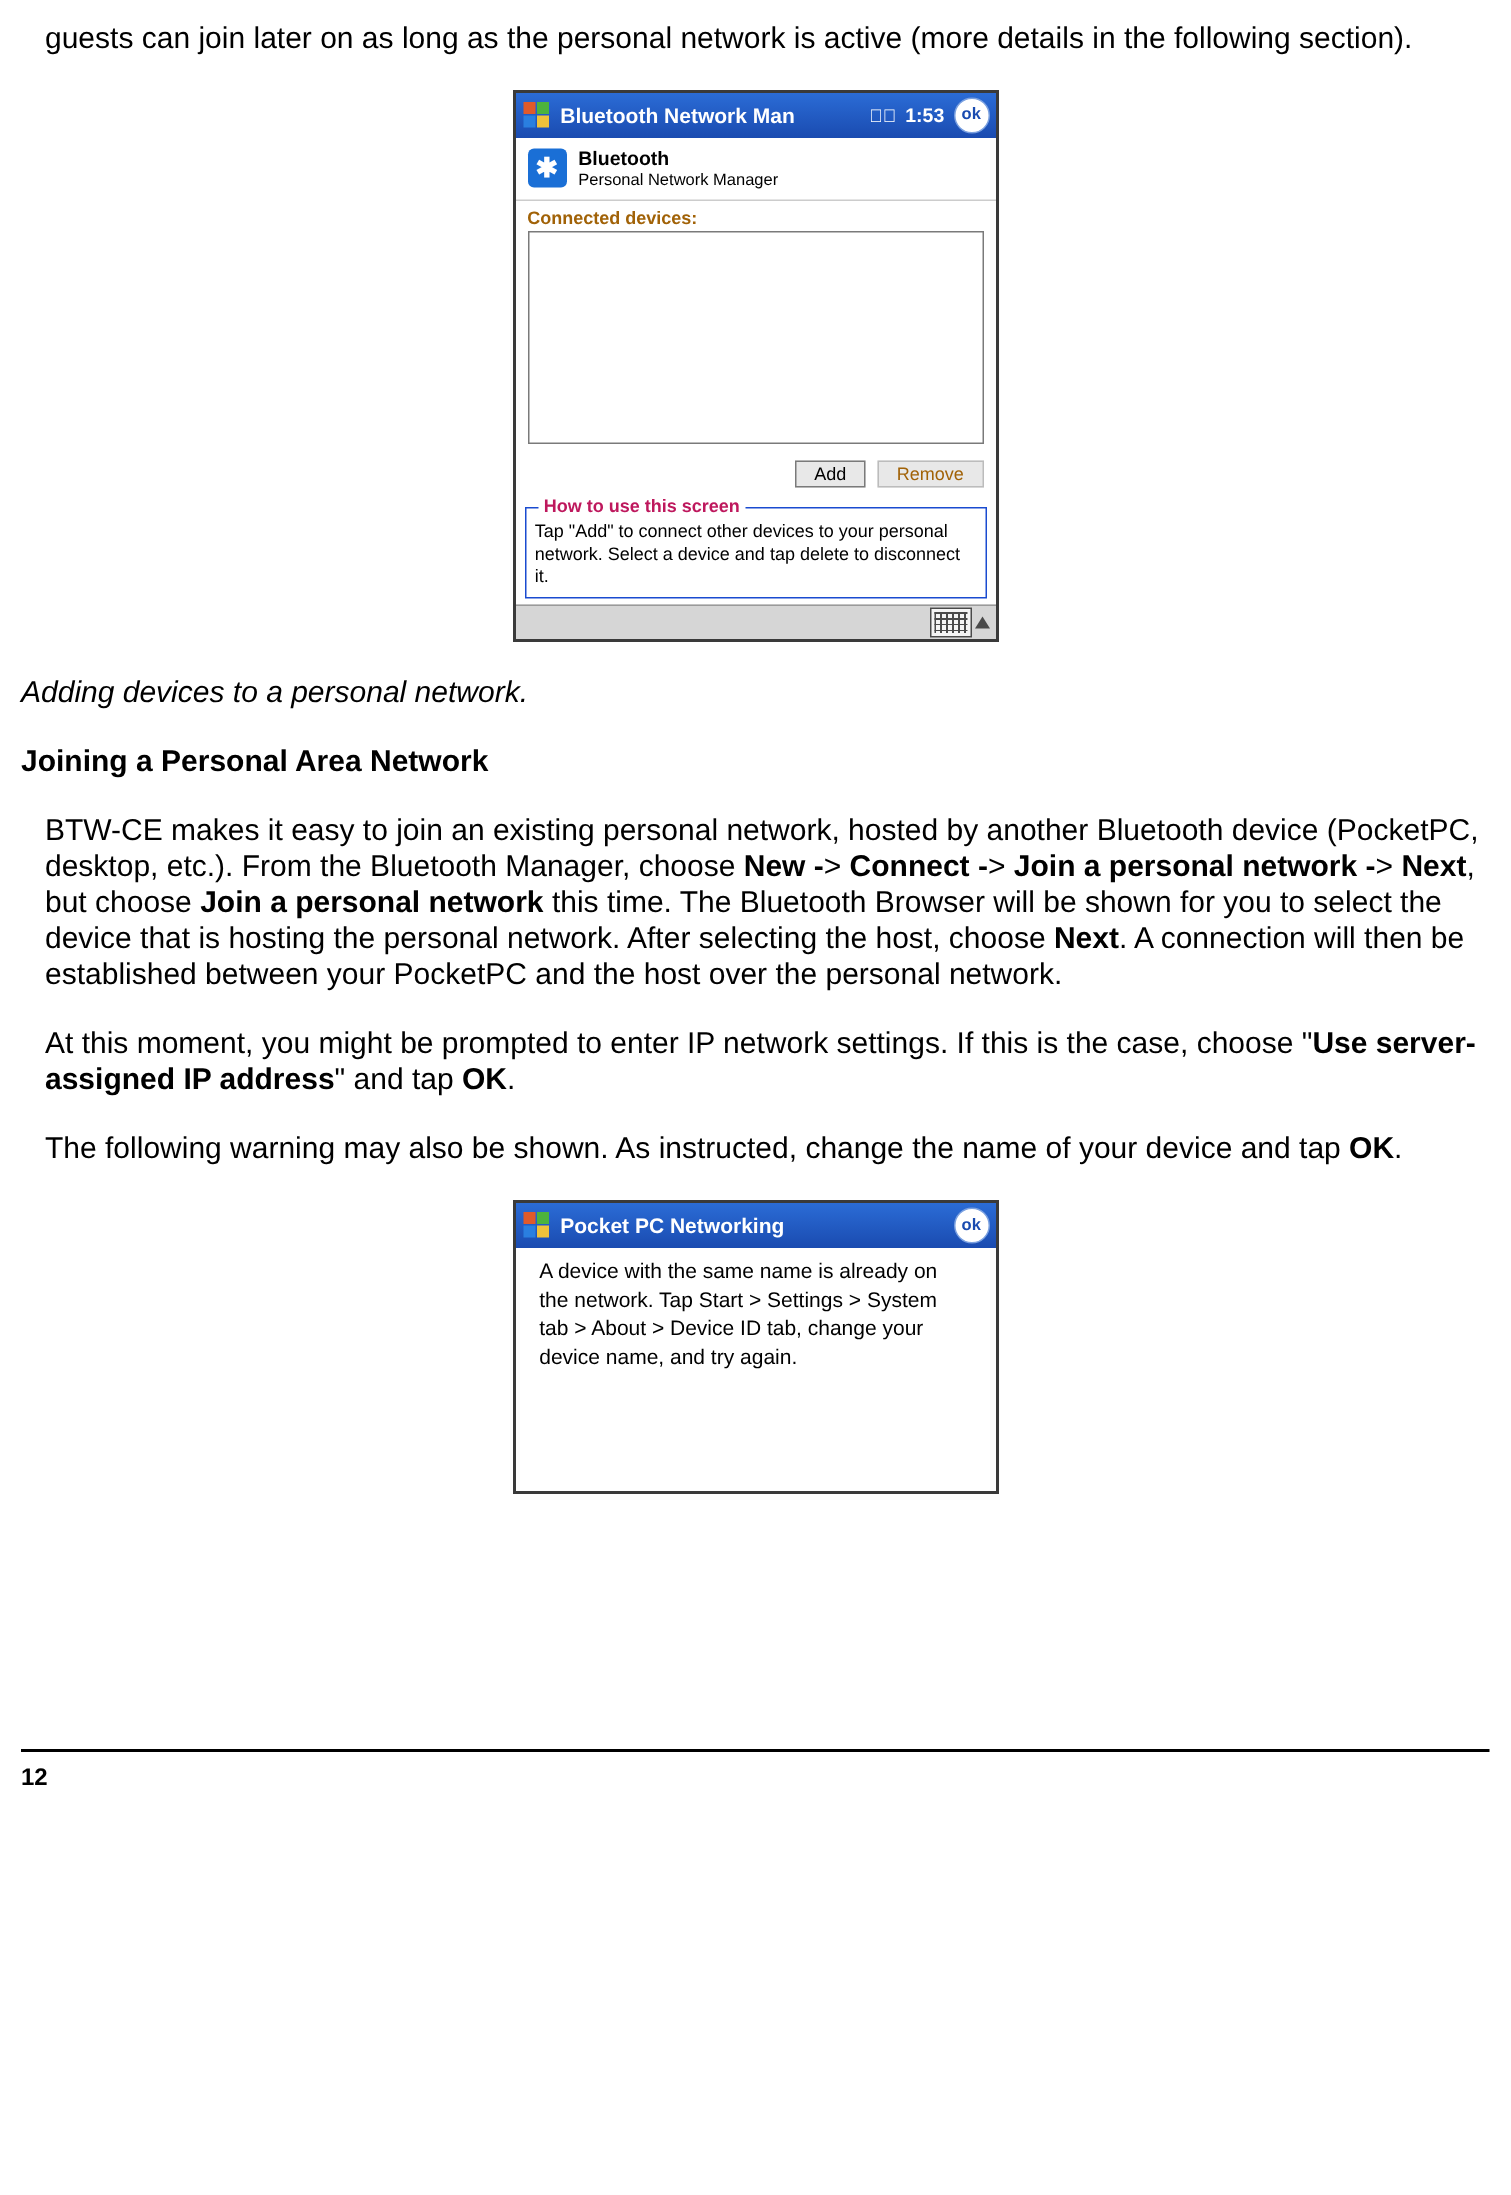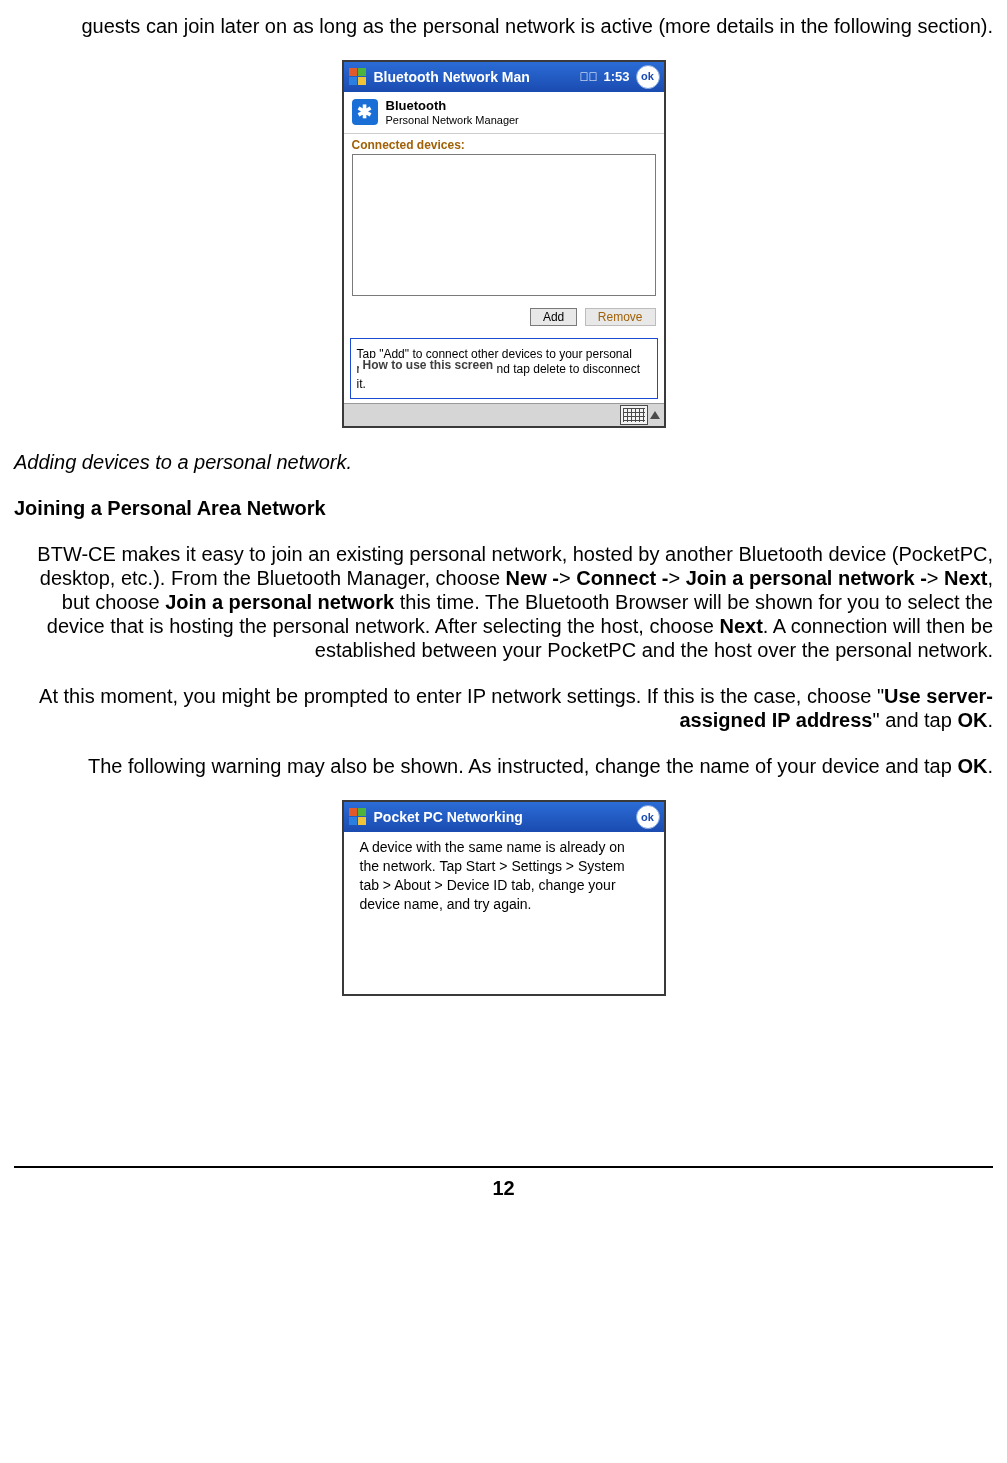--- a/index.html
+++ b/index.html
@@ -7,21 +7,20 @@
     font-size: 20px;
     margin: 0;
     padding: 14px 14px 0 14px;
     width: 1007px;
     box-sizing: border-box;
     color: #000;
     line-height: 1.2;
   }
   .para {
     margin: 0 0 22px 16px;
-    text-align: right;
   }
   .caption {
     font-style: italic;
     margin: 22px 0 22px 0;
   }
   .section-heading {
     font-weight: bold;
     margin: 0 0 22px 0;
   }
   .screenshot-wrap {
@@ -129,24 +128,23 @@
     font-family: Tahoma, Arial, sans-serif;
     font-size: 12px;
     line-height: 1.25;
   }
   .fieldset-like .legend {
     position: absolute;
     top: -9px;
     left: 8px;
     background: #fff;
     padding: 0 4px;
-    color: #404040;
-    font-weight: bold;
-    font-size: 12px;
-    margin-top: 28px;
+    color: #be185d;
+    font-weight: bold;
+    font-size: 12px;
   }
   .bottombar {
     background: #d6d6d6;
     border-top: 1px solid #9a9a9a;
     height: 22px;
     display: flex;
     justify-content: flex-end;
     align-items: center;
     padding: 0 2px;
     gap: 2px;
@@ -182,23 +180,23 @@
     padding: 6px 26px 6px 16px;
     font-family: Tahoma, Arial, sans-serif;
     font-size: 14px;
     line-height: 1.35;
     min-height: 150px;
   }
 
   .page-footer {
     border-top: 2px solid #000;
     margin-top: 170px;
-    text-align: center;
+    text-align: left;
     padding: 8px 0 20px 0;
-    font-size: 20px;
+    font-size: 16px;
     font-weight: bold;
   }
 
   b { font-weight: bold; }
 </style>
 </head>
 <body>
 
 <p class="para">guests can join later on as long as the personal network is active (more details in the following section).</p>
 

